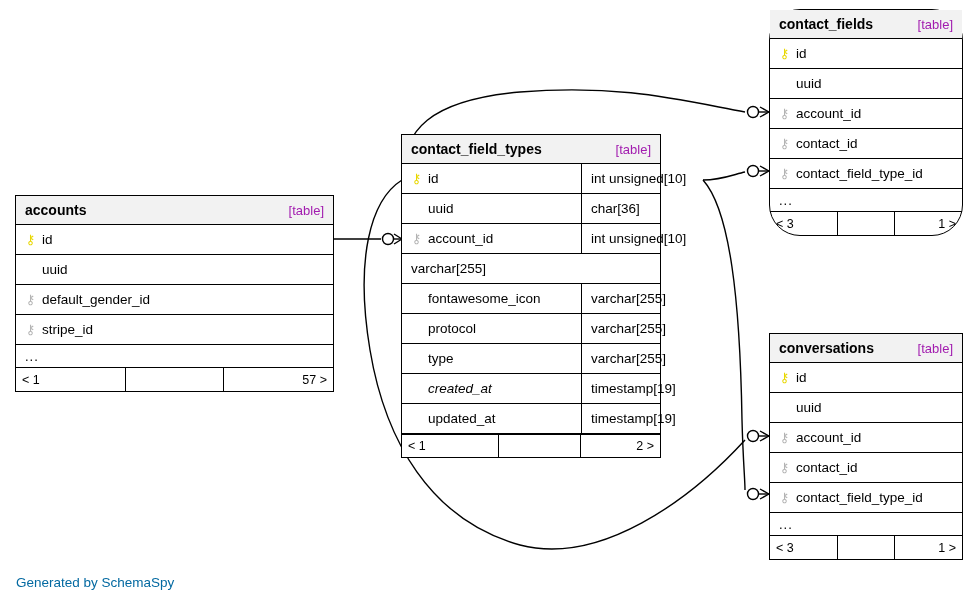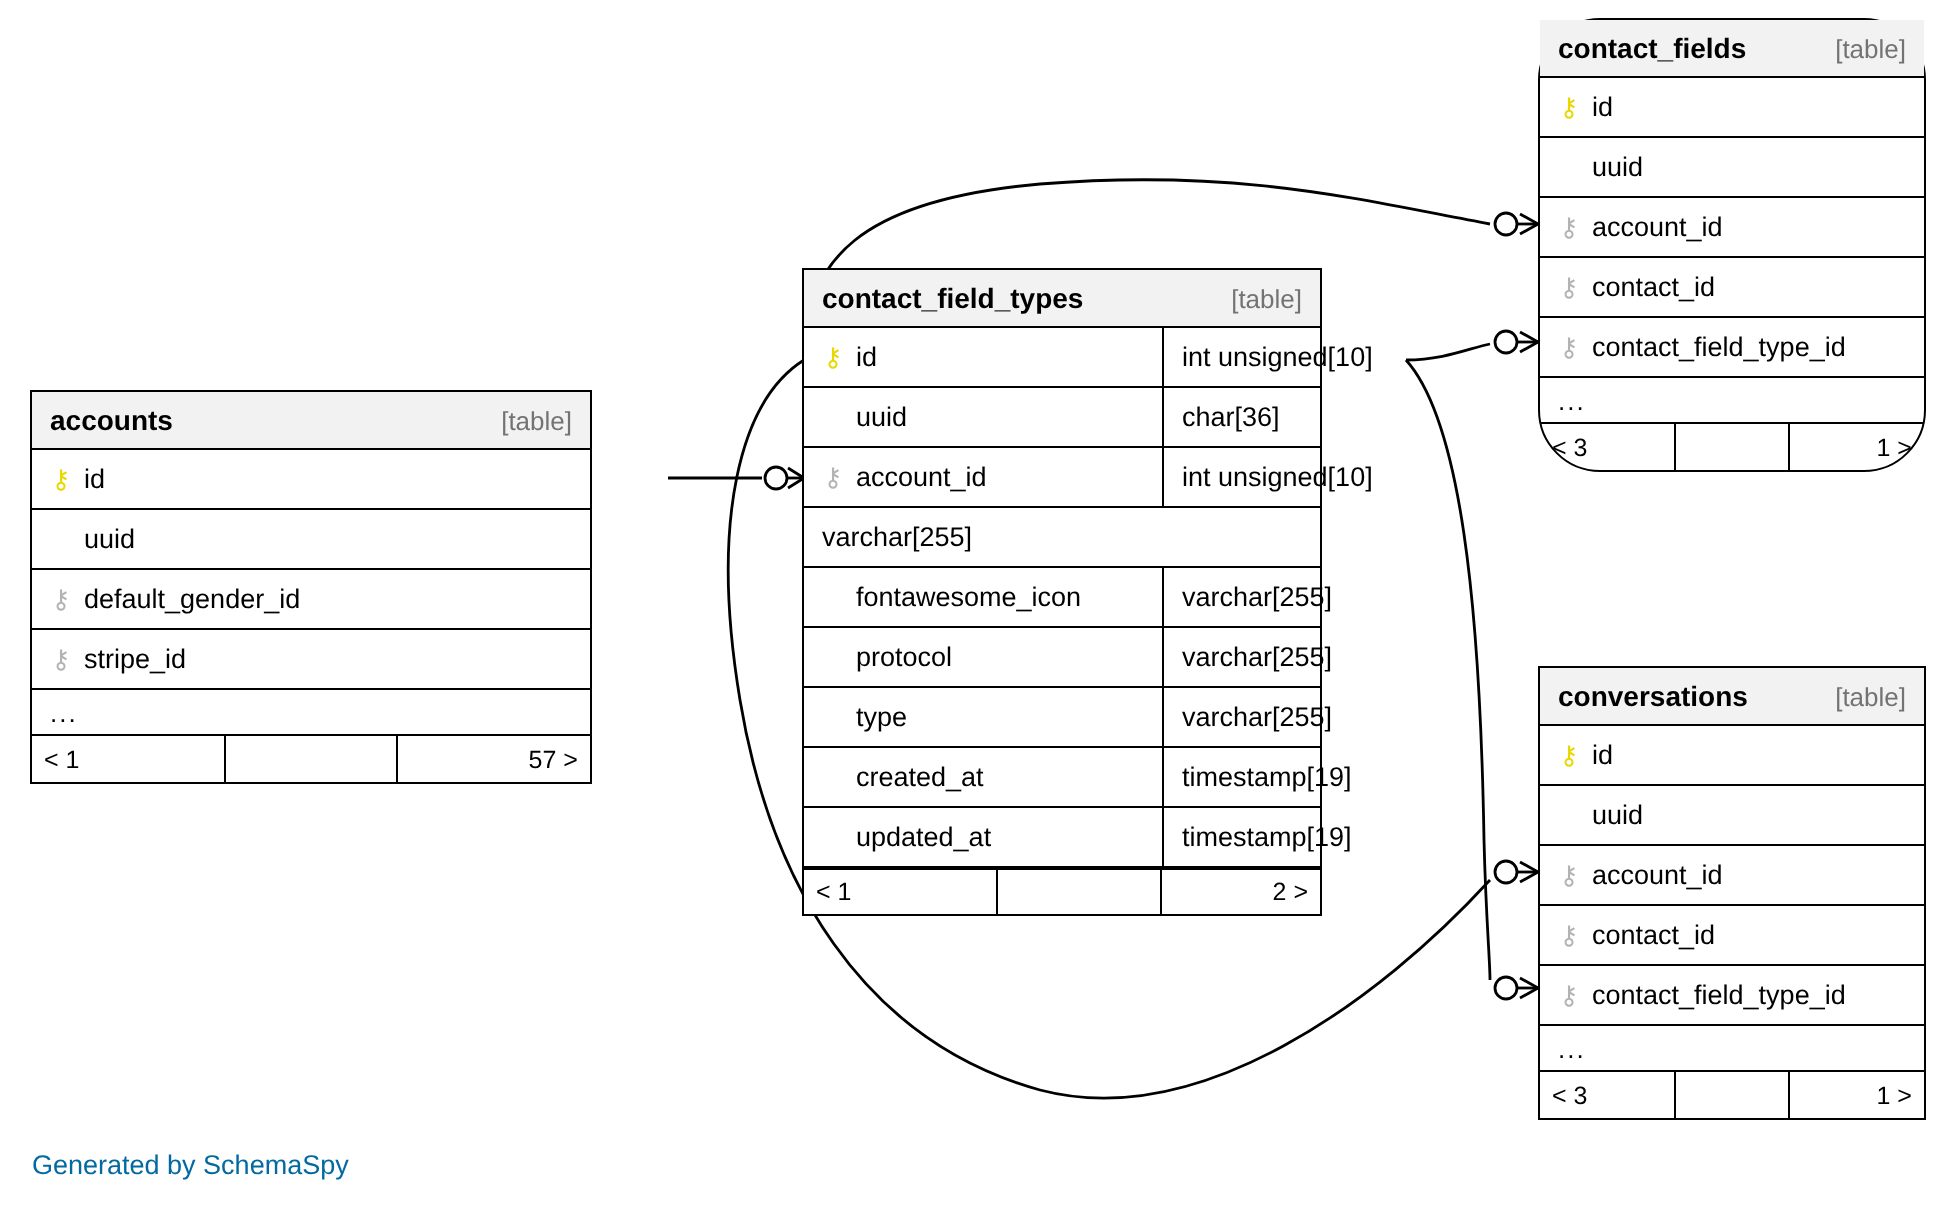--- a/index.html
+++ b/index.html
@@ -44,21 +44,21 @@
     padding: 5px 9px;
     box-sizing: border-box;
     height: 29px;
   }
   .table-title {
     font-weight: bold;
     font-size: 14px;
   }
   .table-tag {
     font-size: 13px;
-    color: #737373;
+    color: #a21caf;
   }
   .row {
     display: flex;
     align-items: center;
     border-bottom: 1px solid #000000;
     height: 30px;
     box-sizing: border-box;
   }
   .row:last-child {
     border-bottom: none;
@@ -168,21 +168,21 @@
     <circle cx="753" cy="436" r="5.5" fill="#ffffff" stroke="#000000" stroke-width="1.4"></circle>
     <path d="M759 436 L 769 436" fill="none" stroke="#000000" stroke-width="1.4"></path>
     <path d="M769 436 L 760 431 M769 436 L 760 441" fill="none" stroke="#000000" stroke-width="1.4"></path>
 
     <path d="M703 180 C 730 210, 740 300, 742 420 C 743 460, 745 480, 745 490" fill="none" stroke="#000000" stroke-width="1.4"></path>
     <circle cx="753" cy="494" r="5.5" fill="#ffffff" stroke="#000000" stroke-width="1.4"></circle>
     <path d="M759 494 L 769 494" fill="none" stroke="#000000" stroke-width="1.4"></path>
     <path d="M769 494 L 760 489 M769 494 L 760 499" fill="none" stroke="#000000" stroke-width="1.4"></path>
   </svg>
 
-  <div class="table-box" style="left:15px; top:195px; width:281px;">
+  <div class="table-box" style="left:15px; top:195px; width:319px;">
     <div class="table-header">
       <span class="table-title">accounts</span>
       <span class="table-tag">[table]</span>
     </div>
     <div class="row">
       <span class="cell-name">
         <span class="key-icon key-pk">⚷</span>
         <span>id</span>
       </span>
     </div>
@@ -257,21 +257,21 @@
       <span class="cell-type">varchar[255]</span>
     </div>
     <div class="row with-type">
       <span class="cell-name" style="width:180px; flex:0 0 180px;">
         <span class="key-icon key-none">⚷</span>
         <span>type</span>
       </span>
       <span class="cell-type">varchar[255]</span>
     </div>
     <div class="row with-type">
-      <span class="cell-name" style="width:180px; flex:0 0 180px;">
+      <span class="cell-name" style="width:180px; flex:0 0 180px;font-style:italic;">
         <span class="key-icon key-none">⚷</span>
         <span>created_at</span>
       </span>
       <span class="cell-type">timestamp[19]</span>
     </div>
     <div class="row with-type">
       <span class="cell-name" style="width:180px; flex:0 0 180px;">
         <span class="key-icon key-none">⚷</span>
         <span>updated_at</span>
       </span>

